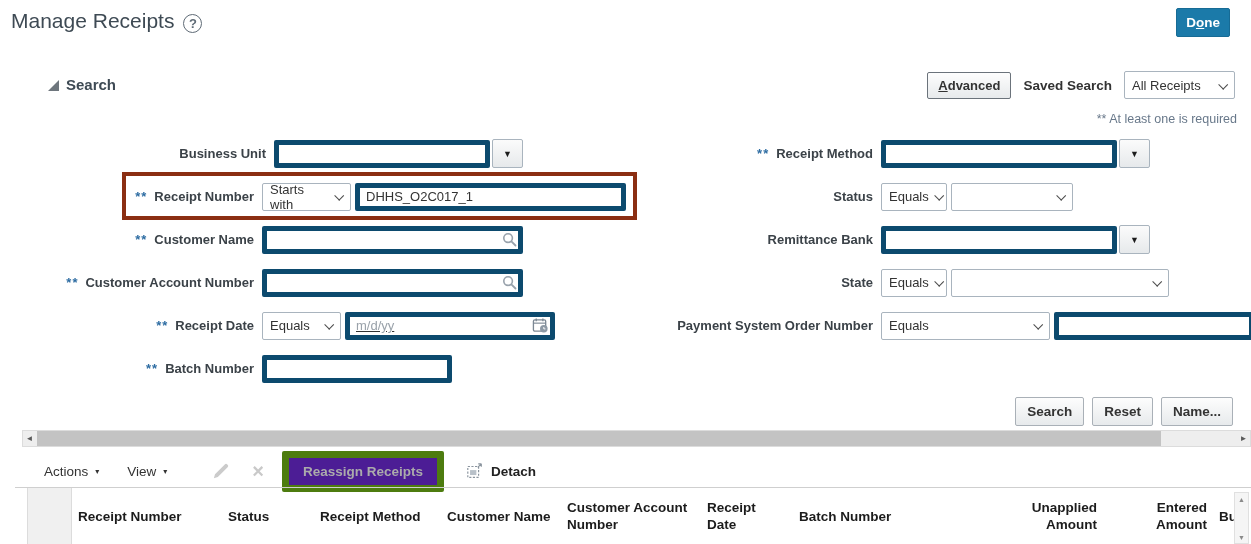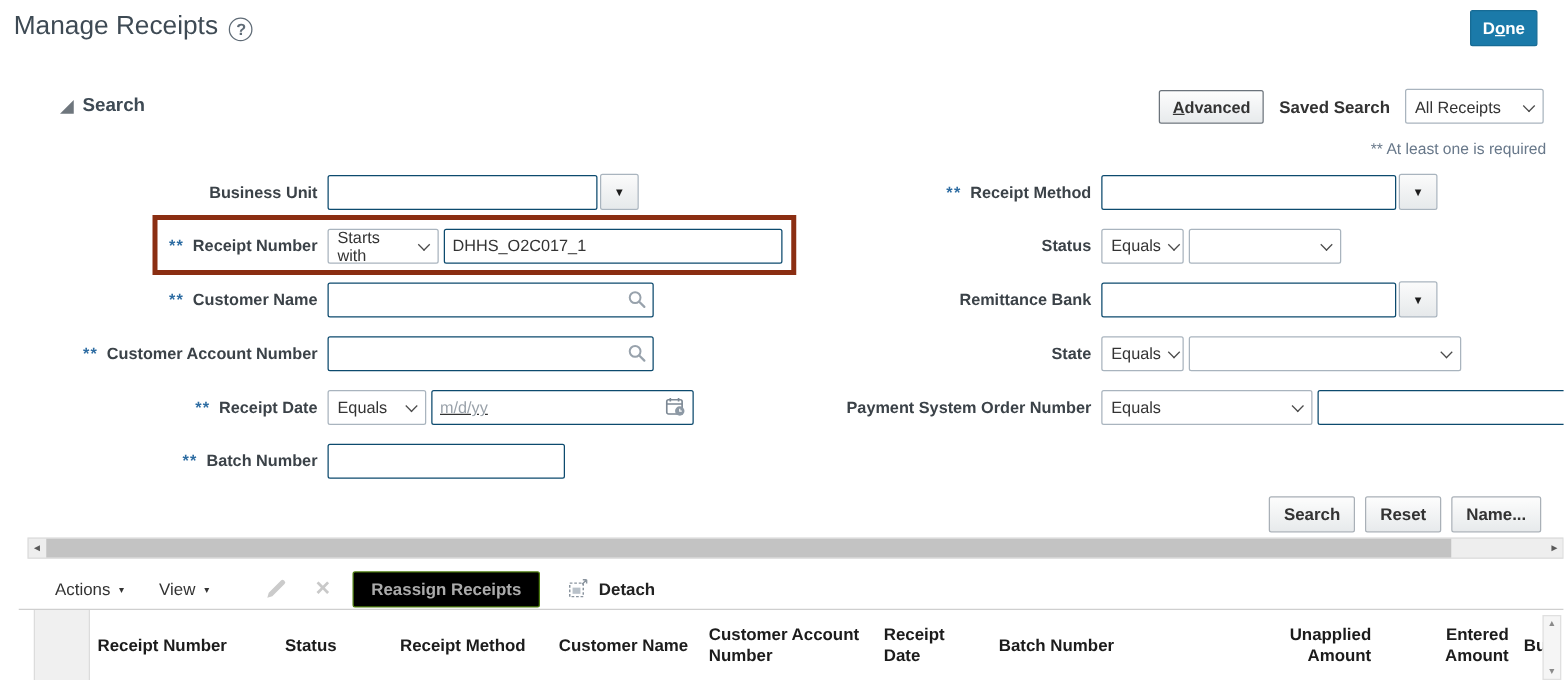--- a/index.html
+++ b/index.html
@@ -31,21 +31,21 @@
   .required-note { position:absolute; right:14px; top:112px; color:#68788a; font-size:12.5px; }
 
   
   .frow { position:absolute; display:flex; align-items:center; height:29px; }
   .flabel { display:flex; justify-content:flex-end; align-items:baseline; font-weight:bold; color:#3b4248;
             font-size:13px; flex:none; margin-right:8px; }
   .col-l .flabel { width:254px; }
   .col-r .flabel { width:233px; }
   .req { color:#2d6ca2; font-weight:bold; margin-right:7px; letter-spacing:1px; }
   .req:empty { margin-right:0; }
-  .tinput { border:1px solid #0c4a6e; border-radius:2px; height:28px; background:#fff; font:13px "Liberation Sans",sans-serif;
+  .tinput { border:5px solid #0c4a6e; border-radius:2px; height:28px; background:#fff; font:13px "Liberation Sans",sans-serif;
             color:#333; padding:0 6px; outline:none; }
   .tinput::placeholder { color:#9aa2aa; }
   .iwrap { position:relative; display:flex; align-items:center; }
   .iwrap .icon-right { position:absolute; right:6px; pointer-events:auto; display:flex; }
   .lov-btn { width:31px; height:29px; margin-left:2px; background:linear-gradient(#fbfbfb,#e6e9eb);
              border:1px solid #a9b4be; border-radius:2px; display:flex; align-items:center; justify-content:center;
              font-size:9px; color:#1c1c1c; cursor:pointer; }
   .opbox { margin-right:4px; }
 
   .highlight-box { position:absolute; left:122px; top:172px; width:515px; height:48px;
@@ -61,21 +61,21 @@
   .hs-arrow { position:absolute; top:0; width:13px; height:15px; display:flex; align-items:center; justify-content:center;
               font-size:8px; color:#5a5a5a; cursor:pointer; }
   .hs-left { left:0; } .hs-right { right:0; }
   .hs-thumb { position:absolute; left:14px; top:0; width:1124px; height:15px; background:#c3c3c3; cursor:grab; }
 
   
   .toolbar { position:absolute; left:0; top:456px; width:1251px; height:30px; display:flex; align-items:center;padding-left:20px; }
   .menu-item { display:flex; align-items:center; gap:7px; font-size:13.5px; color:#333; cursor:pointer; }
   .caret { font-size:8px; color:#333; }
   .tb-ico { display:flex; align-items:center; }
-  .btn-disabled { background:#000000; border:1px solid #4d7c0f; border-radius:2px; color:#ababab;
+  .btn-disabled { background:#4c1d95; border:7px solid #4d7c0f; border-radius:2px; color:#ababab;
                   font-weight:bold; font-size:13.5px; padding:6px 14px; cursor:default; }
   .detach-lbl { font-weight:bold; font-size:13.5px; color:#222; cursor:pointer; }
   .x-ico { color:#c9c9c9; font-size:20px; font-weight:bold; line-height:1; cursor:default; }
 
   
   .grid { position:absolute; left:15px; top:487px; right:0; bottom:0; border-top:1px solid #cfcfcf; display:flex; overflow:hidden; }
   .gcell { flex:none; display:flex; align-items:center; padding:0 6px; font-weight:bold; color:#1c1c1c;
            font-size:13.5px; line-height:17px; }
   .gcell.right { justify-content:flex-end; text-align:right; }
   .gc-rowsel { width:13px; padding:0; border-right:1px solid #dcdcdc; background:#fff; }
@@ -104,21 +104,21 @@
   <div class="search-controls">
     <button class="btn btn-advanced"><span class="ak">A</span><span>dvanced</span></button>
     <span class="saved-search-lbl">Saved Search</span>
     <div class="selectbox" style="width:111px;">
       <span>All Receipts</span>
       <span class="chev"></span>
     </div>
   </div>
   <div class="required-note">** At least one is required</div>
 
-  <div class="frow col-l" style="left:0; top:139px;">
+  <div class="frow col-l" style="left:12px; top:139px;">
     <span class="flabel">
         <span class="req"></span>
         <span>Business Unit</span>
       </span>
     <input class="tinput" style="width: 216px;">
     <span class="lov-btn">
         <span>▼</span>
       </span>
   </div>
 

